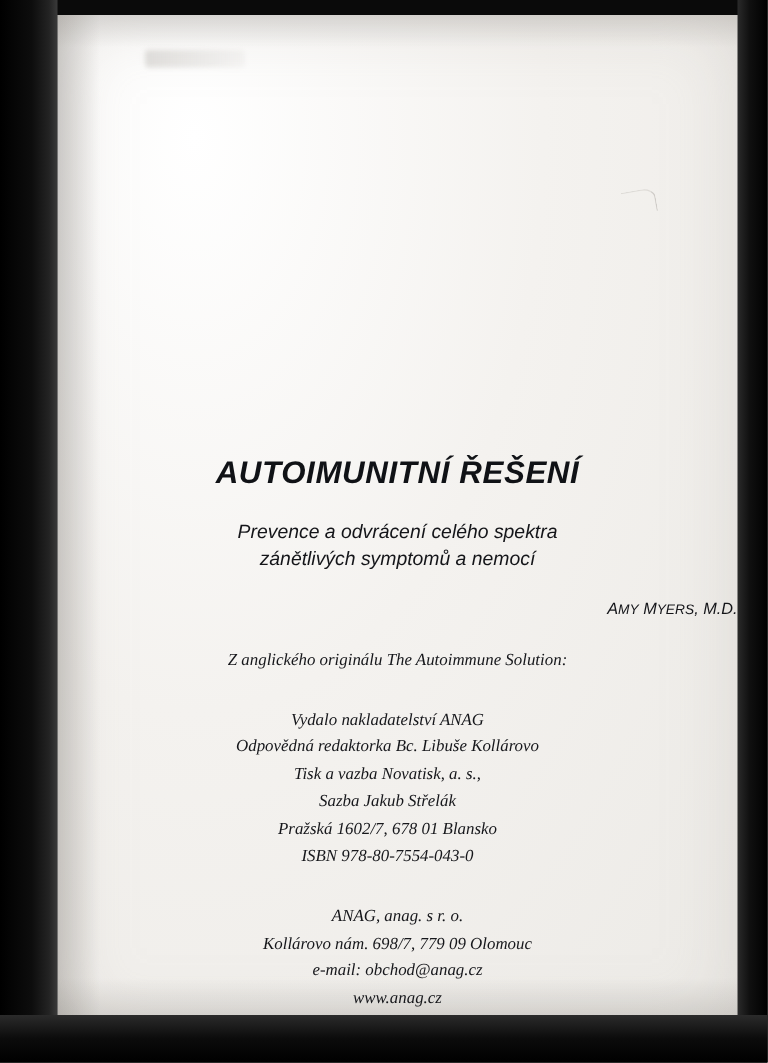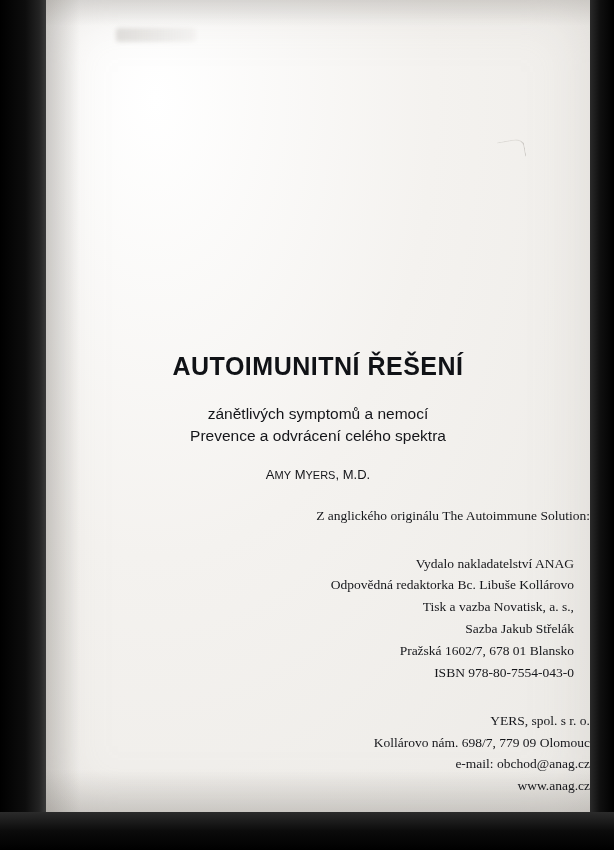--- a/index.html
+++ b/index.html
@@ -35,27 +35,28 @@
   }
   .edge-bottom {
     position: absolute;
     left: 0; bottom: 0;
     width: 614px; height: 38px;
     background: linear-gradient(to top, #000 0%, #0b0b0b 50%, #2b2b2b 100%);
   }
   .page {
     position: absolute;
     left: 46px;
-    top: 0;
+    top: 12px;
     width: 547px;
     height: 818px;
     background: #f3f1ee;
     background-image:
       radial-gradient(ellipse at 20% 12%, #ffffff 0%, #f4f2ef 45%, #eceae6 100%);
     box-shadow: inset 0 0 60px rgba(180,175,168,0.35);
+    font-style: italic;
   }
   
   .gutter-shade {
     position: absolute;
     left: 0; top: 0;
     width: 34px; height: 818px;
     background: linear-gradient(to right, rgba(120,116,110,0.30), rgba(120,116,110,0.0));
   }
   .top-shade {
     position: absolute;
@@ -113,20 +114,21 @@
     font-size: 15.5px;
     line-height: 1.42;
     color: #141519;
     margin: 0 0 20px 0;
   }
   .author {
     font-family: "Liberation Sans", sans-serif;
     font-size: 13px;
     color: #141519;
     margin: 0 0 24px 0;
+    text-align: right;
   }
   .author .small-caps {
     font-size: 11px;
   }
   .block {
     font-family: "Liberation Serif", serif;
     font-size: 13.5px;
     line-height: 1.52;
     color: #16171b;
   }
@@ -136,63 +138,62 @@
   .block.publisher {
     margin: 0 16px 26px 0;
     line-height: 1.62;
   }
   .block.company {
     margin: 0;
     line-height: 1.62;
   }
   .block p {
     margin: 0;
-    text-align: right;
   }
 </style>
 </head>
 <body>
 
 <div class="scan-frame">
 
   <div class="page">
     <div class="gutter-shade"></div>
     <div class="top-shade"></div>
     <div class="bottom-shade"></div>
     <div class="smudge"></div>
     <div class="mark-right"></div>
 
     <div class="content">
 
       <h1 class="book-title">AUTOIMUNITNÍ ŘEŠENÍ</h1>
 
       <div class="subtitle">
+        <div>Prevence a odvrácení celého spektra</div>
         <div>zánětlivých symptomů a nemocí</div>
-        <div>Prevence a odvrácení celého spektra</div>
       </div>
 
       <div class="author">
         <span>A</span><span class="small-caps">MY</span><span>&nbsp;</span><span>M</span><span class="small-caps">YERS</span><span>, M.D.</span>
       </div>
 
       <div class="block origin">
         <p>Z anglického originálu The Autoimmune Solution:</p>
       </div>
 
       <div class="block publisher">
         <p>Vydalo nakladatelství ANAG</p>
         <p>Odpovědná redaktorka Bc. Libuše Kollárovo</p>
         <p>Tisk a vazba Novatisk, a. s.,</p>
         <p>Sazba Jakub Střelák</p>
         <p>Pražská 1602/7, 678 01 Blansko</p>
         <p>ISBN 978-80-7554-043-0</p>
       </div>
 
       <div class="block company">
-        <p>YERS, spol. s r. o.</p>
+        <p>ANAG, anag. s r. o.</p>
         <p>Kollárovo nám. 698/7, 779 09 Olomouc</p>
         <p>e-mail: obchod@anag.cz</p>
         <p>www.anag.cz</p>
       </div>
 
     </div>
   </div>
 
   <div class="edge-left"></div>
   <div class="edge-right"></div>

